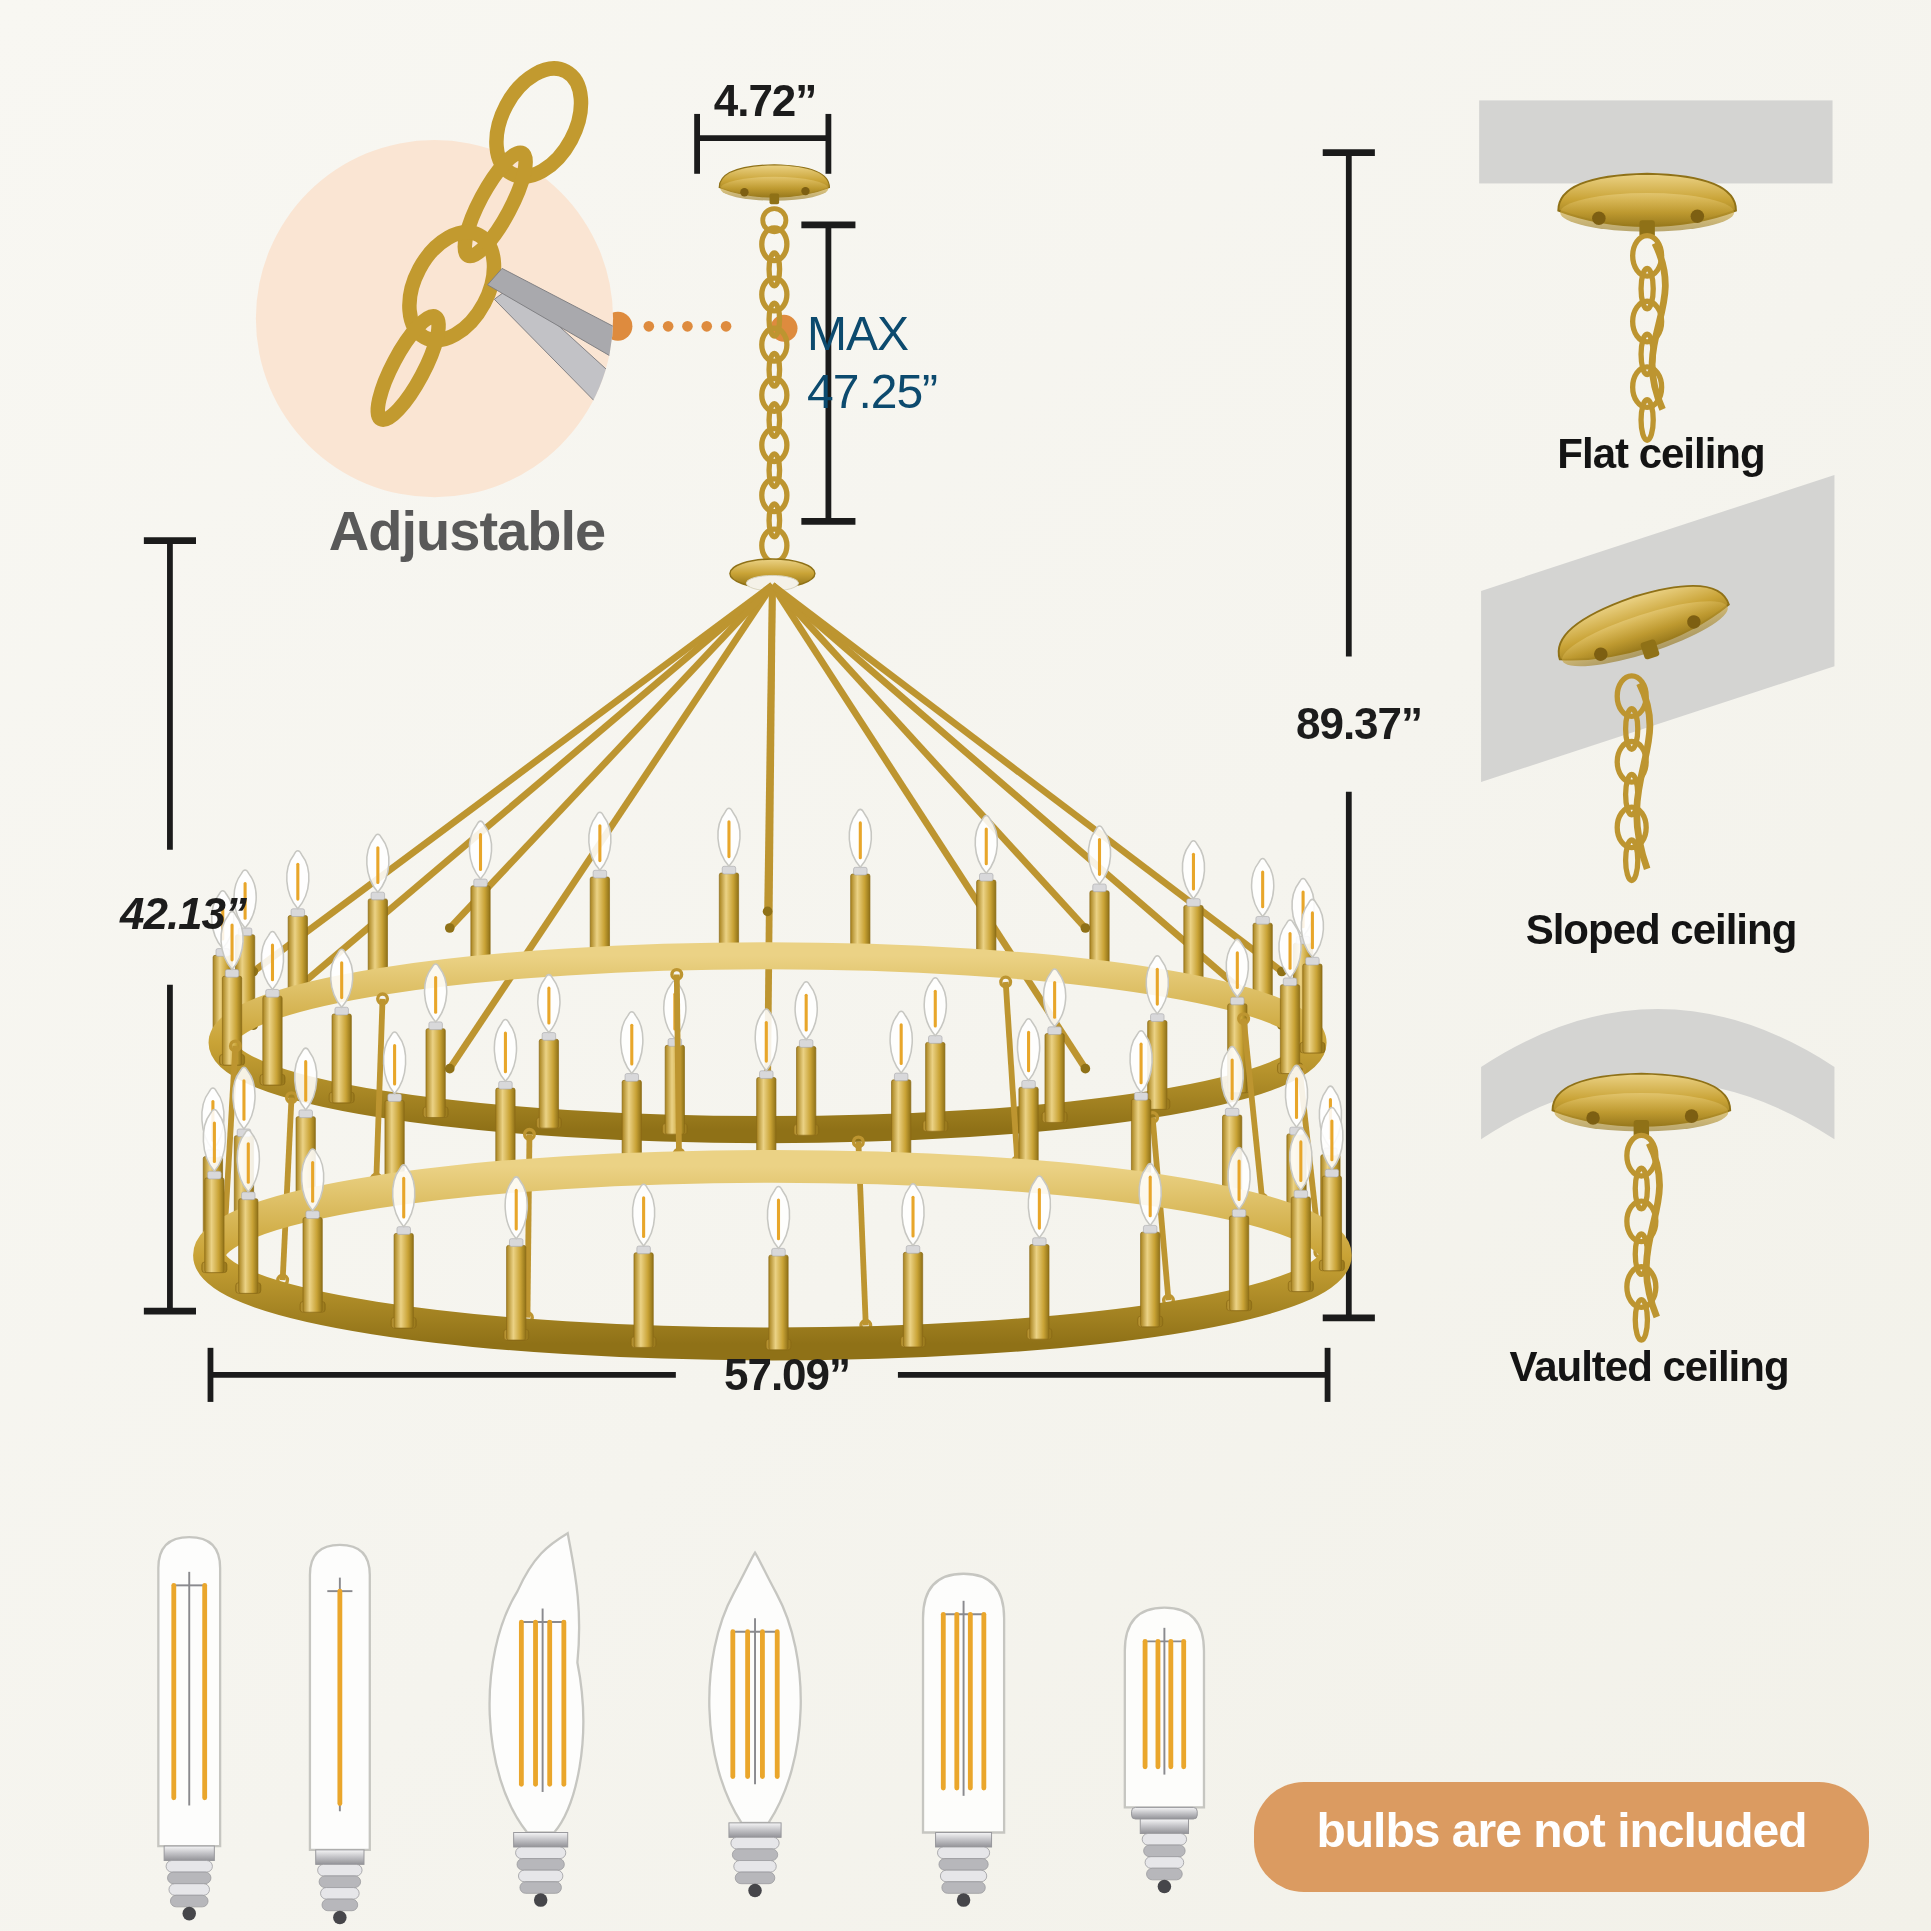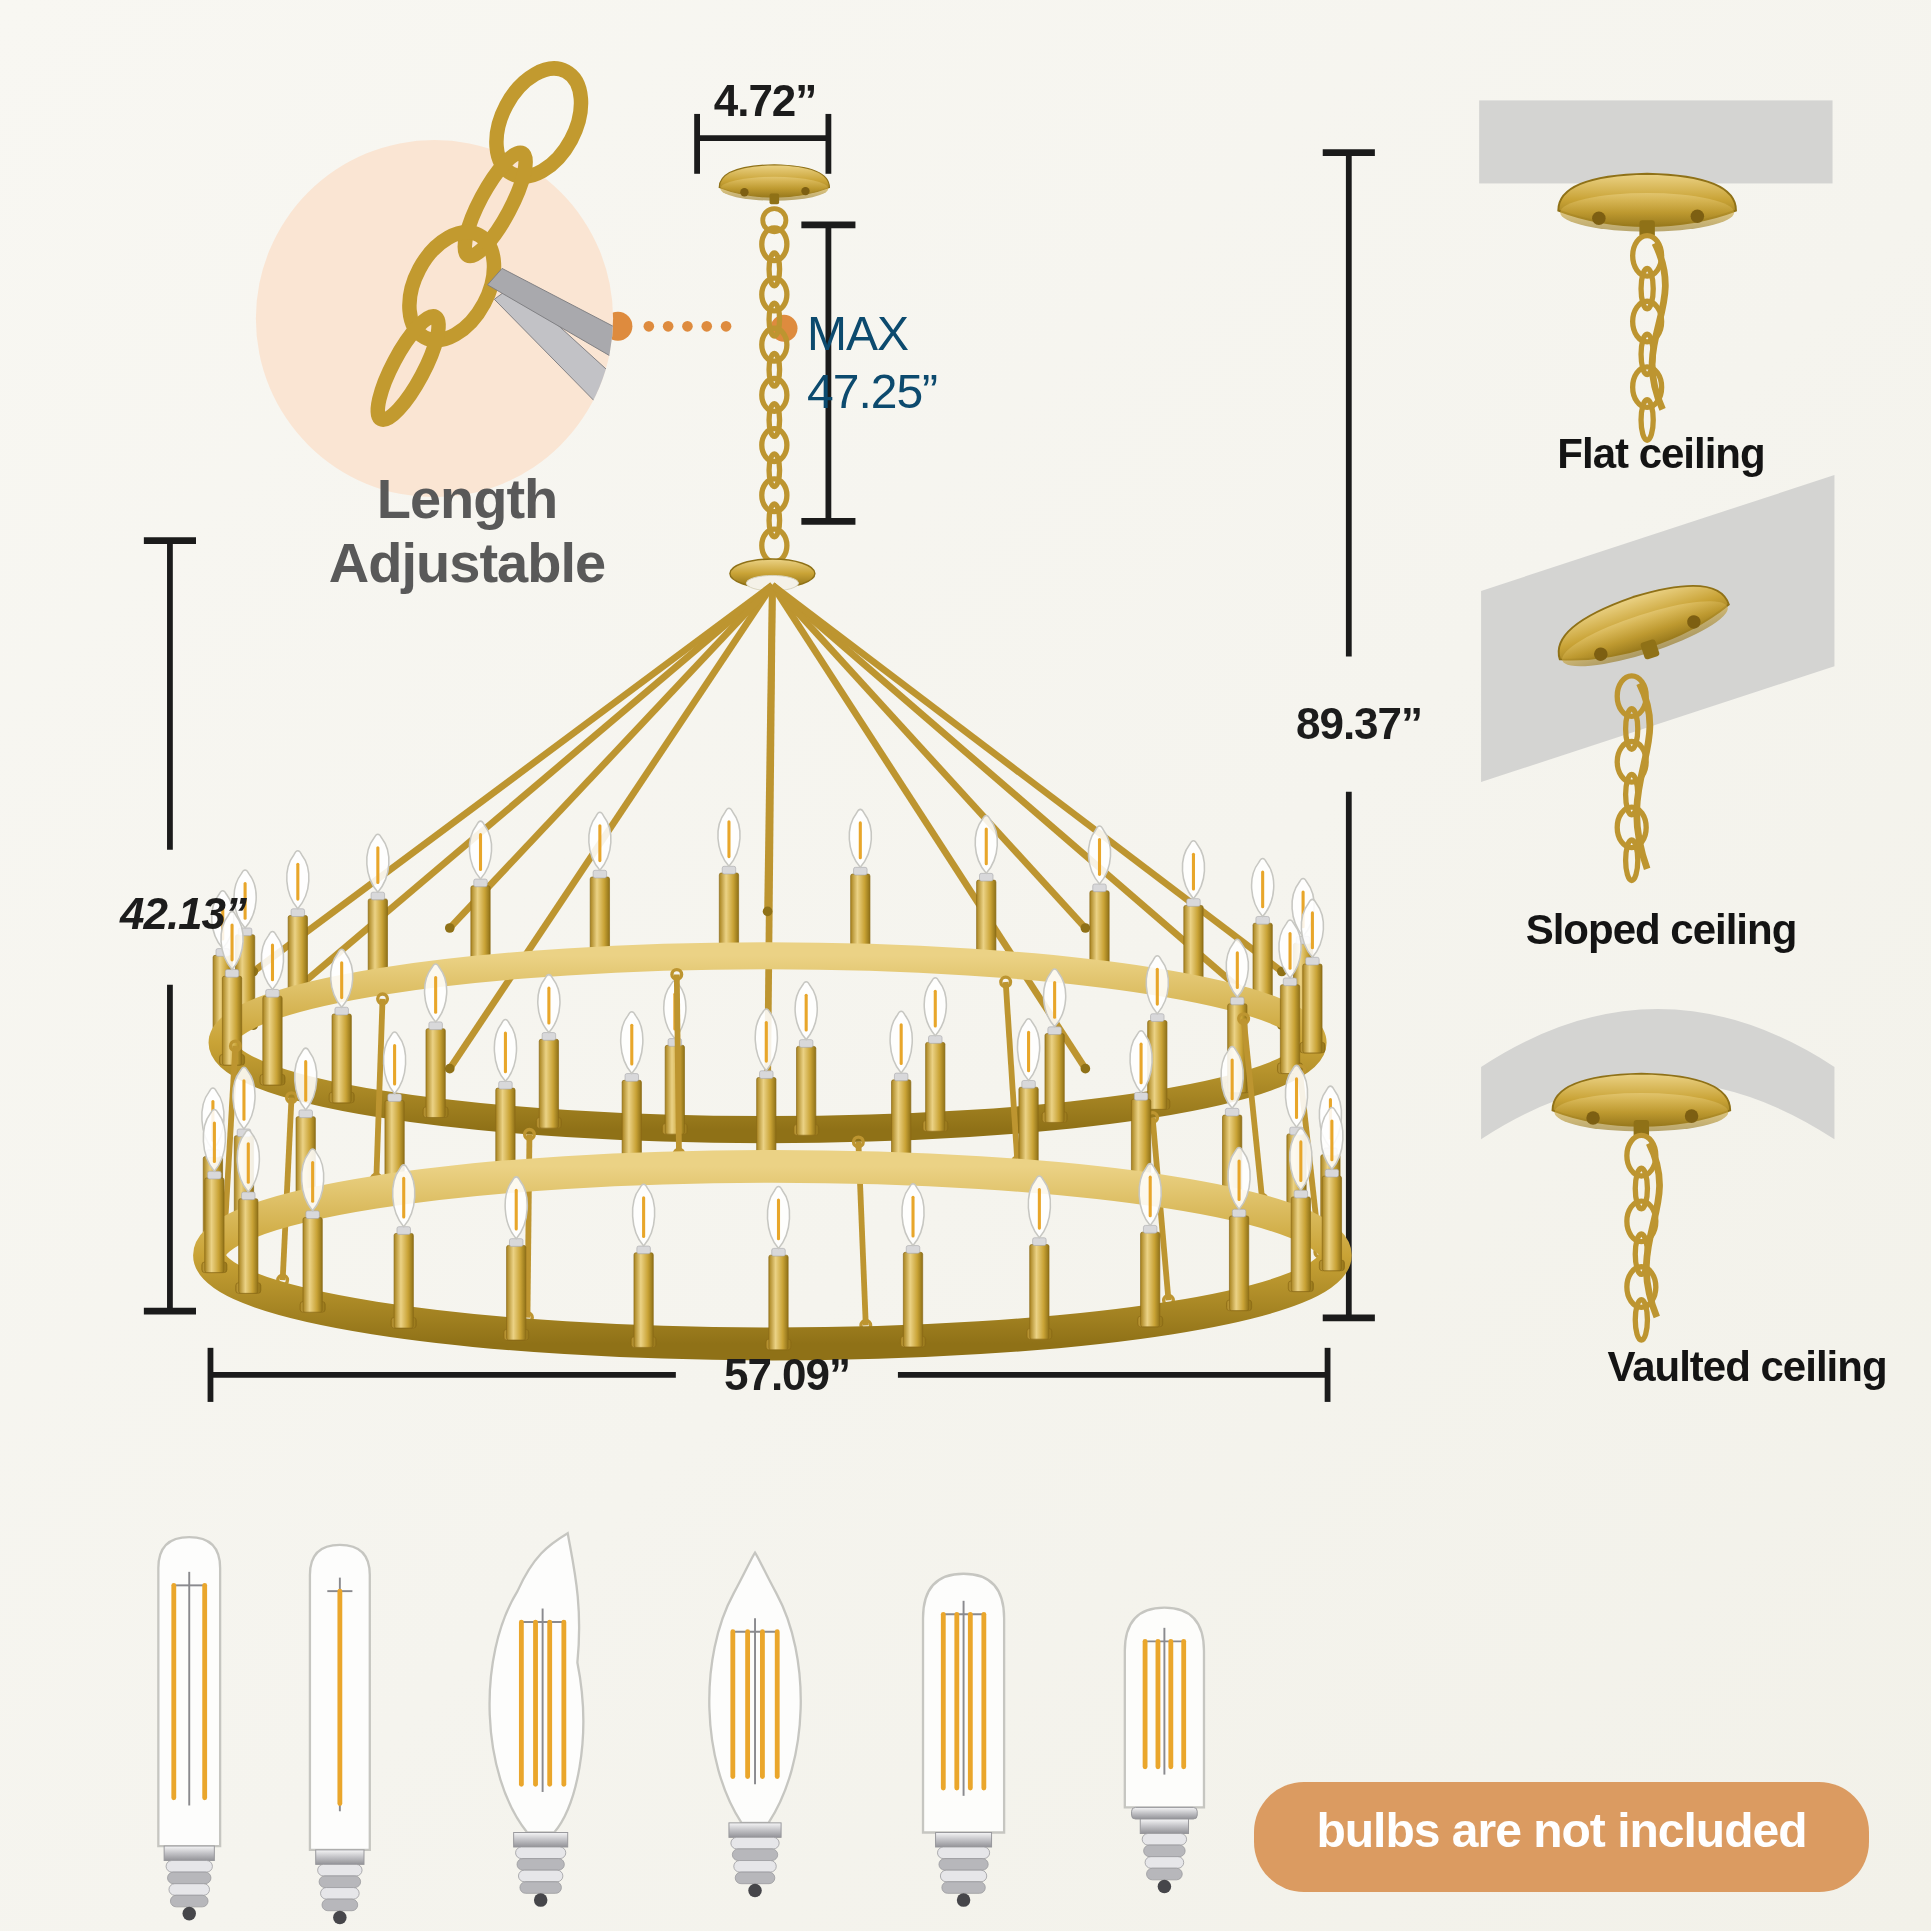--- a/index.html
+++ b/index.html
@@ -584,30 +584,29 @@
     </svg></div>
 
 <div class="t dim" style="left:765px;top:101px;">4.72”</div>
 
 <div class="dim-block" style="left:807px;top:305px;">
   <span style="display:block;">MAX</span>
   <span style="display:block;">47.25”</span>
 </div>
 
 <div class="caption" style="left:467px;top:531px;">
-  <span style="display:block;">Length</span>
   <span style="display:block;">Adjustable</span>
 </div>
 
 <div class="t dim" style="left:183px;top:914px;font-style:italic;">42.13”</div>
 <div class="t dim" style="left:1359px;top:724px;">89.37”</div>
 <div class="t dim" style="left:787px;top:1375px;">57.09”</div>
 
 <div class="t ceiling-label" style="left:1661px;top:454px;">Flat ceiling</div>
 <div class="t ceiling-label" style="left:1661px;top:930px;">Sloped ceiling</div>
-<div class="t ceiling-label" style="left:1747px;top:1367px;text-align:center;">Vaulted ceiling</div>
+<div class="t ceiling-label" style="left:1649px;top:1367px;text-align:center;">Vaulted ceiling</div>
 
 <div class="footer-heading">
 </div>
 <div class="badge">
   <span>bulbs are not included</span>
 </div>
 
 
 </body></html>

